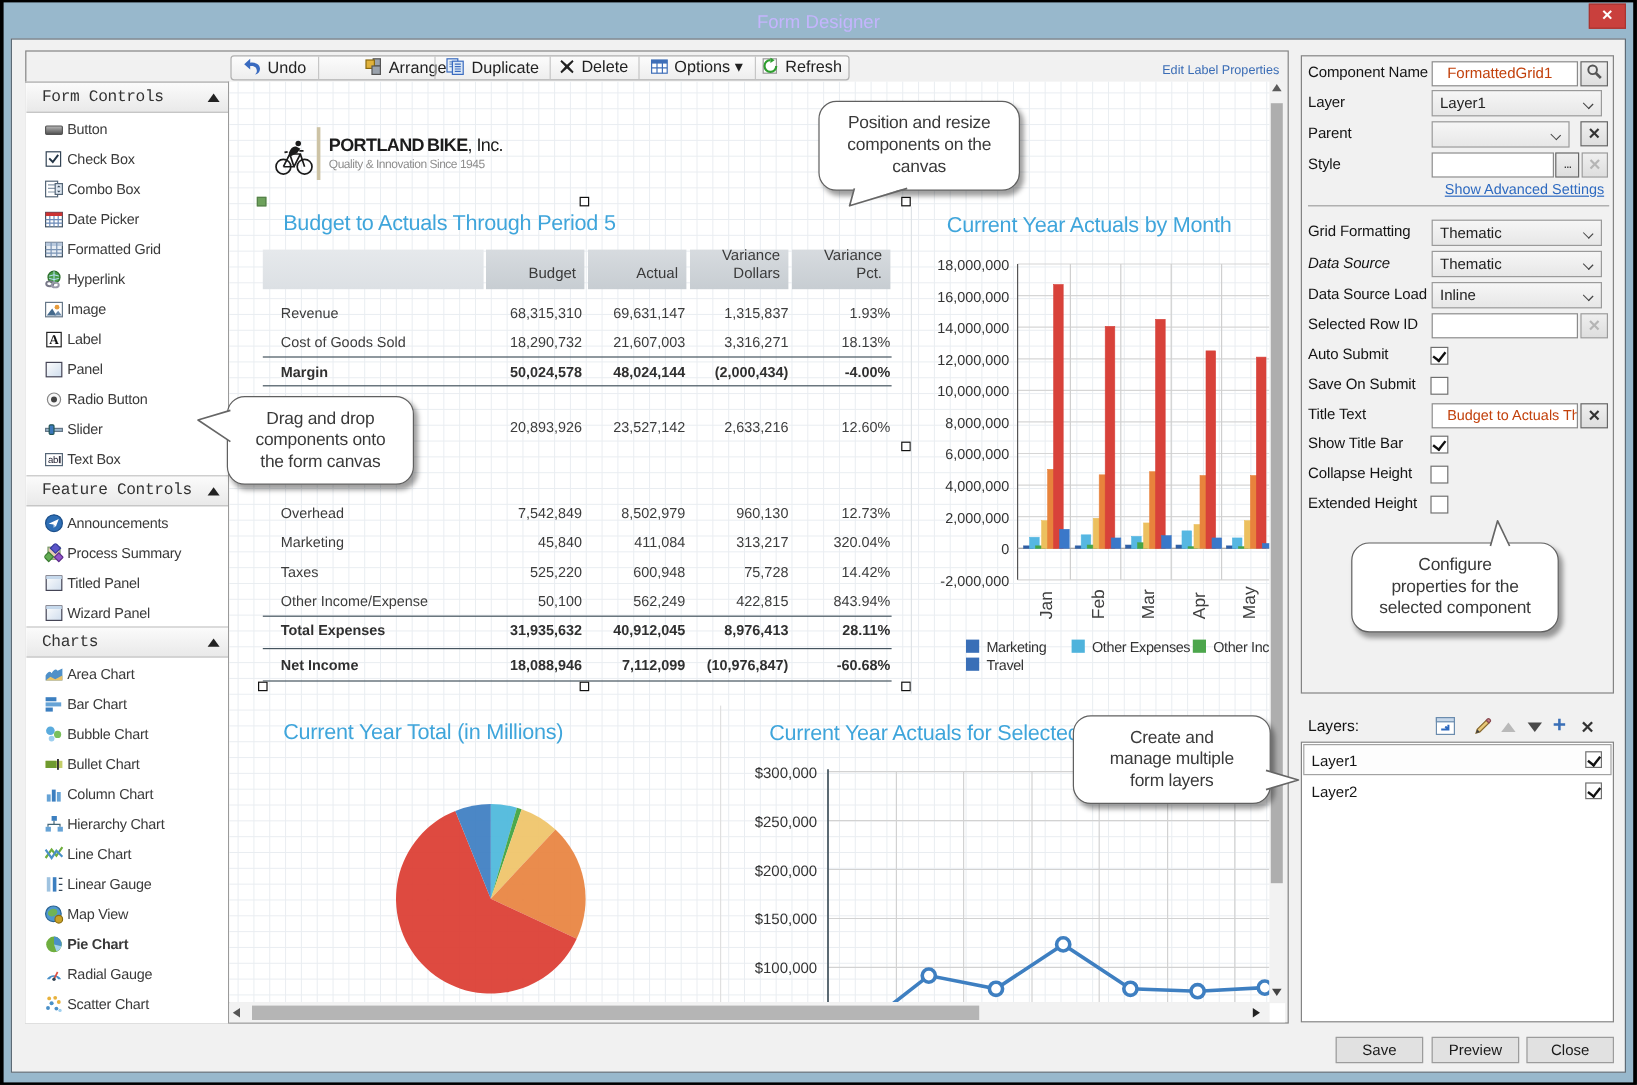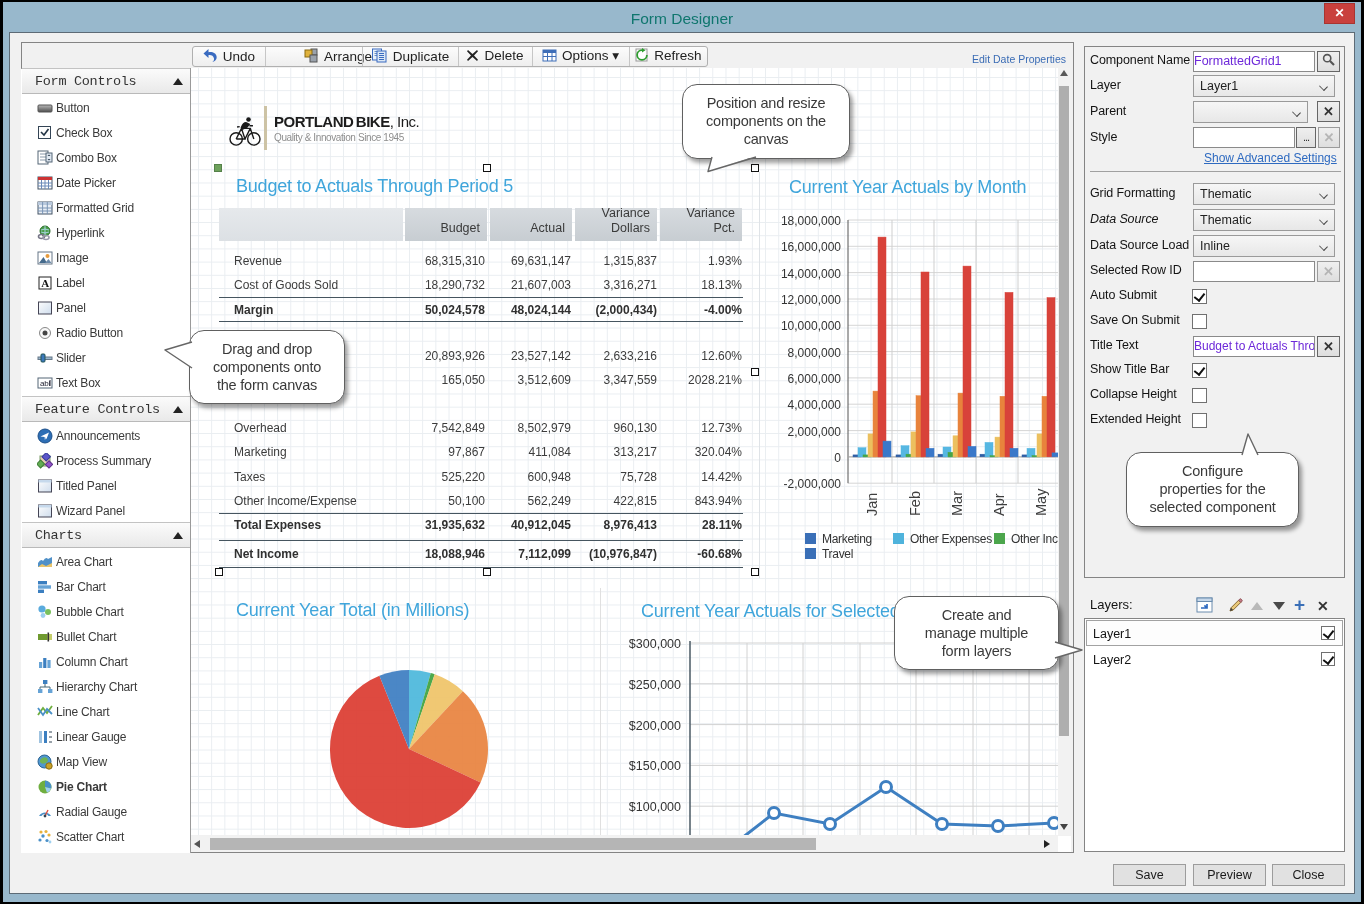--- a/index.html
+++ b/index.html
@@ -1,20 +1,20 @@
 <!DOCTYPE html>
 <html><head><meta charset="utf-8">
 <style>
 *{margin:0;padding:0;box-sizing:border-box}
 html,body{width:1364px;height:904px;background:#000;overflow:hidden;
   font-family:"Liberation Sans",sans-serif;}
 .abs{position:absolute}
 #frame{position:absolute;left:3px;top:2px;width:1358px;height:900px;background:#98b8cc;}
 #content{position:absolute;left:9px;top:32px;width:1346px;height:862px;background:#f1f1f1;border:1px solid #5d6b76;}
-#titletext{position:absolute;left:0;top:10px;width:1364px;text-align:center;font-size:15.5px;color:#0f766e;}
+#titletext{position:absolute;left:0;top:10px;width:1364px;text-align:center;font-size:15.5px;color:#c4b5fd;}
 #closebtn{position:absolute;left:1324px;top:3px;width:31px;height:21px;background:#c9403d;border:1px solid #a83430;color:#fff;text-align:center;font-size:12px;font-weight:bold;line-height:19px;}
 #main{position:absolute;left:21px;top:42px;width:1053px;height:811px;background:#f1f1f1;border:1px solid #848484;}
 #canvas{position:absolute;left:191px;top:68px;width:867px;height:767px;overflow:hidden;background:#fff;
  background-image:linear-gradient(#e9edf1 1px,transparent 1px),linear-gradient(90deg,#e9edf1 1px,transparent 1px);
  background-size:13.2px 13.2px;background-position:7px 9px;}
 .tbtn{position:absolute;top:46px;height:21px;font-size:13.5px;color:#222;text-align:center;line-height:20px;white-space:nowrap;}
 .sbhead{position:absolute;left:22px;width:168px;height:26px;background:linear-gradient(#fbfbfb,#e9e9e9);
  border-top:1px solid #c3c3c3;border-bottom:1px solid #b9b9b9;font-size:13.5px;letter-spacing:-0.3px;color:#333;line-height:25px;}
 .sbhead span{position:absolute;left:13px;font-family:Liberation Mono, monospace;}
 .sbhead i{position:absolute;right:7px;top:9px;width:0;height:0;border-left:5px solid transparent;border-right:5px solid transparent;border-bottom:7px solid #222;}
@@ -29,22 +29,22 @@
 .callout div{position:absolute;width:100%;}
 .trow{position:absolute;left:28px;width:524px;height:20px;font-size:12px;color:#3c3c3c;}
 .trow b{color:#303030;}
 .trow .lb{position:absolute;left:15px;white-space:nowrap;}
 .trow .c1{position:absolute;right:258px;}
 .trow .c2{position:absolute;right:172px;}
 .trow .c3{position:absolute;right:86px;}
 .trow .c4{position:absolute;right:1px;}
 .trule{position:absolute;left:28px;width:524px;height:1px;background:#46555f;}
 .plabel{position:absolute;left:1090px;font-size:12.5px;letter-spacing:-0.1px;color:#141414;white-space:nowrap;}
-.pinput{position:absolute;height:21px;background:#fff;border:1px solid #8a8a8a;font-size:12.5px;color:#6d28d9;
- line-height:19px;padding-left:0;white-space:nowrap;overflow:hidden;}
+.pinput{position:absolute;height:21px;background:#fff;border:1px solid #8a8a8a;font-size:12.5px;color:#c2410c;
+ line-height:19px;padding-left:12px;white-space:nowrap;overflow:hidden;}
 .psel{position:absolute;height:22px;background:linear-gradient(#f6f6f6,#e7e7e7);border:1px solid #9a9a9a;
  font-size:12.5px;color:#222;line-height:20px;padding-left:6px;}
 .psel:after{content:"";position:absolute;right:7px;top:7px;width:6px;height:6px;border-right:1.5px solid #444;border-bottom:1.5px solid #444;transform:rotate(45deg) scaleY(0.8);}
 .pbtn{position:absolute;width:23px;height:21px;background:linear-gradient(#efefef,#dedede);border:1px solid #666;
  text-align:center;font-size:13px;color:#333;line-height:19px;}
 .pbtn.dim{border:1px solid #9b9b9b;color:#b5b5b5;}
 .cb{position:absolute;width:15px;height:15px;background:#fff;border:1px solid #707070;}
 .cb.on:after{content:"";position:absolute;left:3px;top:0.5px;width:5px;height:8px;border-right:2px solid #111;border-bottom:2px solid #111;transform:rotate(38deg);}
 .winbtn{position:absolute;top:864px;width:73px;height:22px;background:#e1e1e1;border:1px solid #9c9c9c;
  font-size:12.5px;color:#1a1a1a;text-align:center;line-height:20px;}
@@ -83,21 +83,21 @@
         <line x1="5.5" y1="1" x2="5.5" y2="12" stroke="#3f6fb8"></line>
         <line x1="10" y1="1" x2="10" y2="12" stroke="#3f6fb8"></line>
         <line x1="1" y1="7.5" x2="14" y2="7.5" stroke="#3f6fb8"></line>
       </svg></span>Options ▾</div>
 <div class="abs" style="left:629px;top:47px;width:1px;height:19px;background:#c6c6c6;"></div>
 <div class="tbtn" style="left:629px;width:79px;"><span style="position:relative;top:2px;margin-right:5px;"><svg width="14" height="14" viewBox="0 0 14 14">
         <rect x="1" y="1" width="11" height="12" fill="#fff" stroke="#999"></rect>
         <path d="M7 3 A4 4 0 1 0 11 7 L12.8 7 A5.8 5.8 0 1 1 7 1.2 Z" fill="#2f9e30"></path>
         <path d="M7 0 L10.5 2.2 L7 4.4 Z" fill="#2f9e30"></path>
       </svg></span>Refresh</div>
-<div class="abs" style="left:946px;top:53px;width:120px;text-align:right;font-size:10.5px;color:#3a6cb5;white-space:nowrap;">Edit Date Properties</div>
+<div class="abs" style="left:946px;top:53px;width:120px;text-align:right;font-size:10.5px;color:#3a6cb5;white-space:nowrap;">Edit Label Properties</div>
 <div class="abs" style="left:21px;top:68px;width:170px;height:785px;background:#fff;border-right:1px solid #9a9a9a;border-top:1px solid #9a9a9a;"></div>
 <div class="sbhead" style="top:68px;">
     <span>Form Controls</span>
     <i></i>
   </div>
 <div class="sbitem" style="top:96px;">
     <svg width="16" height="16" viewBox="0 0 16 16">
       <defs>
         <linearGradient id="gbtn" x1="0" y1="0" x2="0" y2="1">
           <stop offset="0" stop-color="#b9b9b9"></stop>
@@ -662,37 +662,30 @@
       <span class="c3"><b>(2,000,434)</b></span>
       <span class="c4"><b>-4.00%</b></span>
     </div>
 <div class="trow" style="top:280.5px;">
       <span class="lb"></span>
       <span class="c1">20,893,926</span>
       <span class="c2">23,527,142</span>
       <span class="c3">2,633,216</span>
       <span class="c4">12.60%</span>
     </div>
-<div class="trow" style="top:304.5px;">
-      <span class="lb"></span>
-      <span class="c1">165,050</span>
-      <span class="c2">3,512,609</span>
-      <span class="c3">3,347,559</span>
-      <span class="c4">2028.21%</span>
-    </div>
 <div class="trow" style="top:352.5px;">
       <span class="lb">Overhead</span>
       <span class="c1">7,542,849</span>
       <span class="c2">8,502,979</span>
       <span class="c3">960,130</span>
       <span class="c4">12.73%</span>
     </div>
 <div class="trow" style="top:377.0px;">
       <span class="lb">Marketing</span>
-      <span class="c1">97,867</span>
+      <span class="c1">45,840</span>
       <span class="c2">411,084</span>
       <span class="c3">313,217</span>
       <span class="c4">320.04%</span>
     </div>
 <div class="trow" style="top:401.5px;">
       <span class="lb">Taxes</span>
       <span class="c1">525,220</span>
       <span class="c2">600,948</span>
       <span class="c3">75,728</span>
       <span class="c4">14.42%</span>

